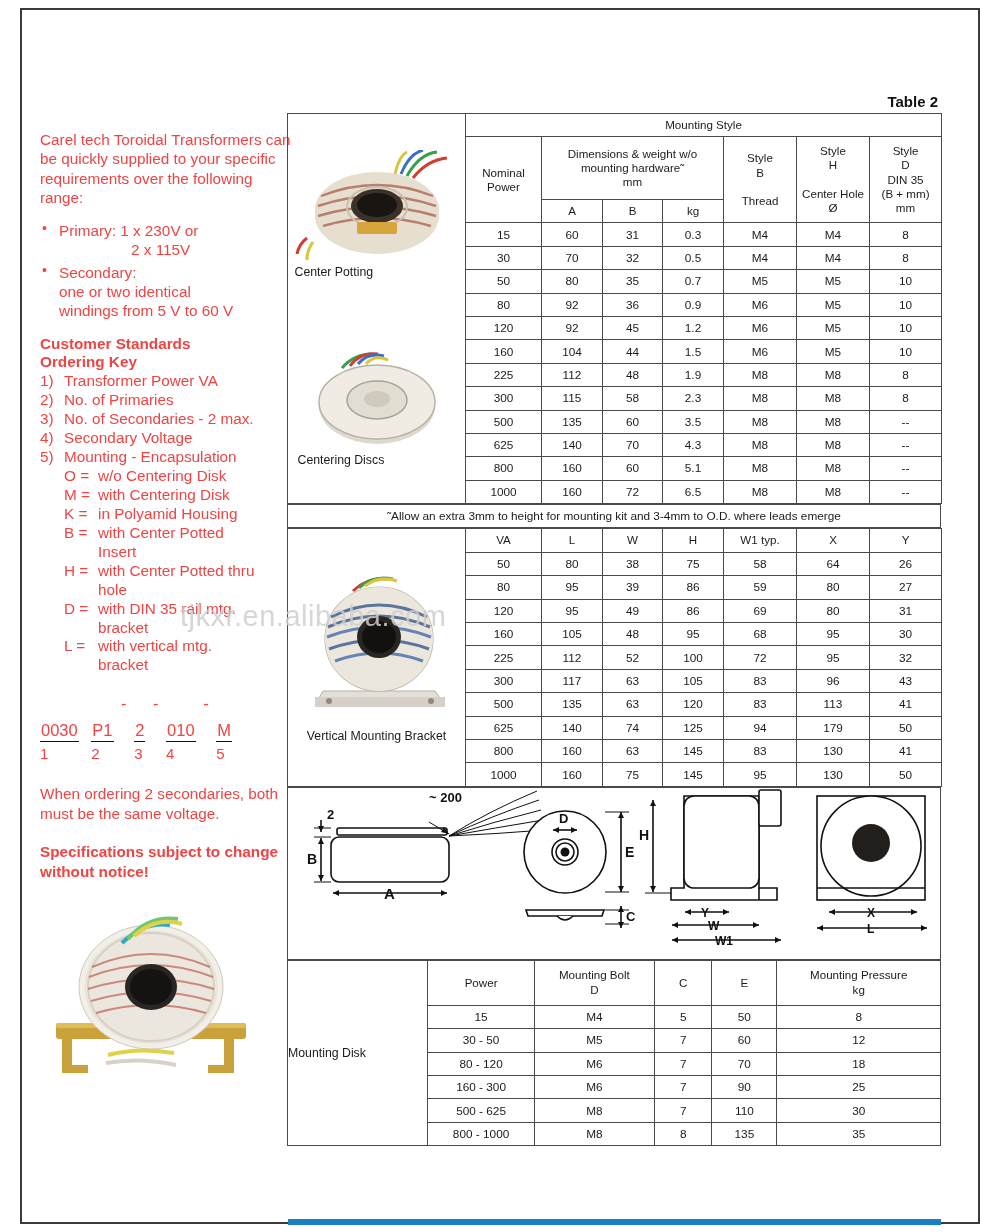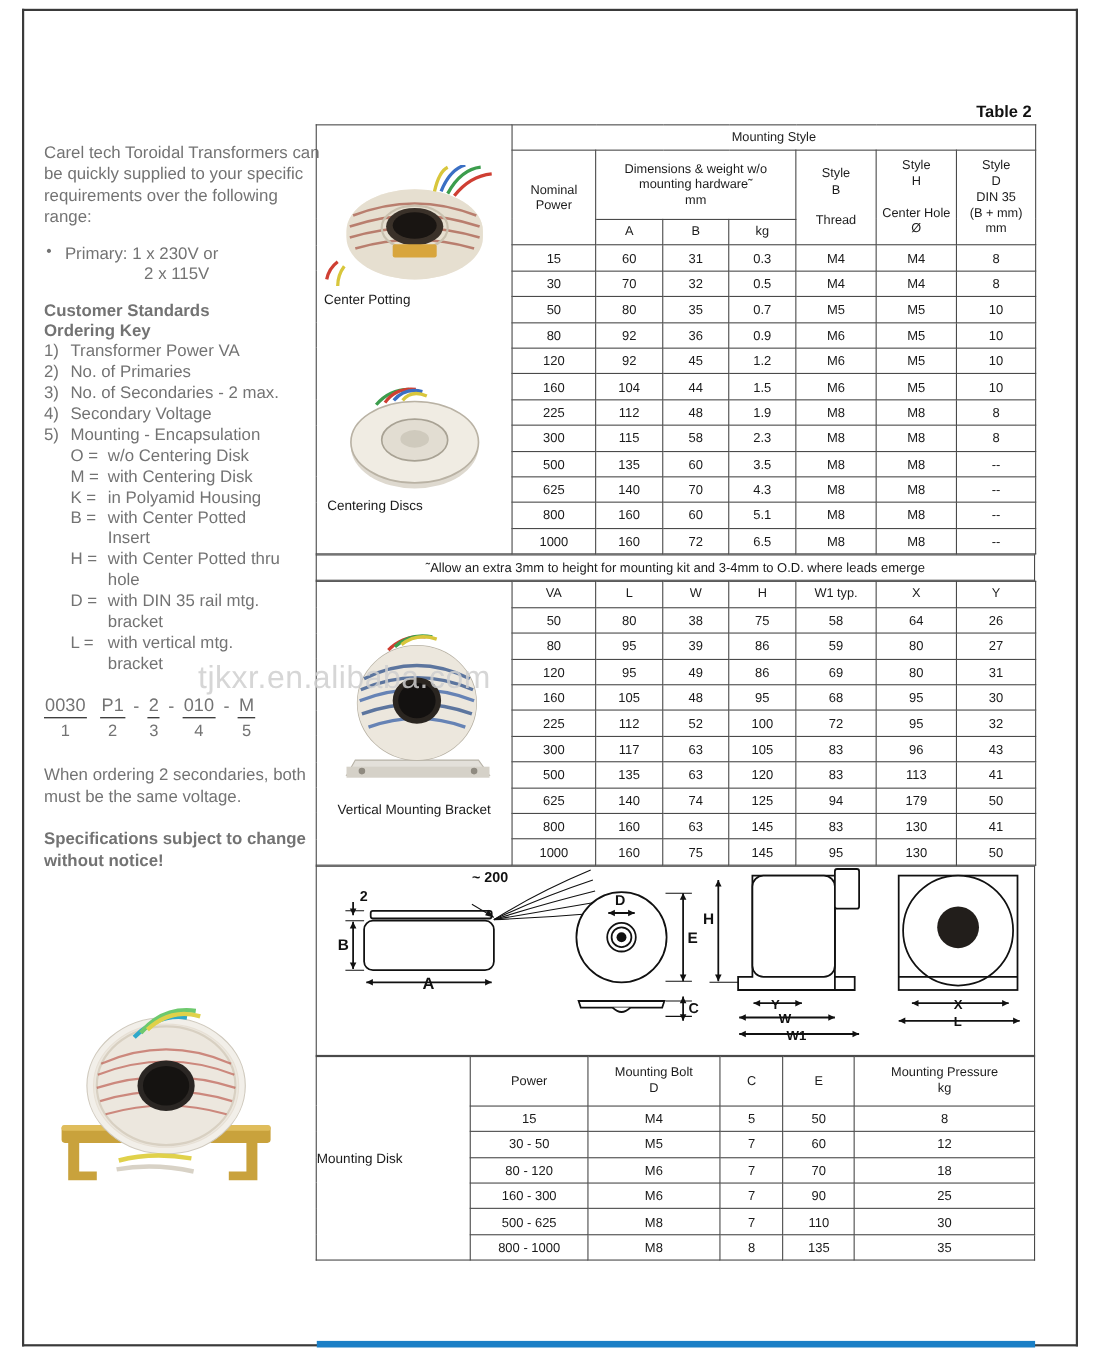--- a/index.html
+++ b/index.html
@@ -45,21 +45,21 @@
 
   
   #table2-caption {
     position:absolute; right:62px; top:93px;
     font-size:15px; font-weight:bold; color:#111;
   }
 
   
   #left-col {
     position:absolute; left:40px; top:130px; width:252px;
-    font-size:15.3px; line-height:1.27; color:#737373;
+    font-size:15.3px; line-height:1.27; color:#ef4444;
   }
   #left-col p { margin:0; }
   .intro { margin-bottom:13px !important; }
   .bullets { margin:0; padding:0; list-style:none; }
   .bullets li { position:relative; padding-left:19px; margin-bottom:3px; }
   .bullets li:before {
     content:"\2022"; position:absolute; left:2px; top:-1px; font-size:14px;
   }
   .indent-2 { display:block; padding-left:72px; }
   .sub-line { display:block; padding-left:0px; }
@@ -67,21 +67,21 @@
   .okey { margin:0; padding:0; list-style:none; line-height:1.24; }
   .okey li { position:relative; padding-left:24px; }
   .okey li .num { position:absolute; left:0; top:0; }
   .encaps { margin:0; padding:0 0 0 24px; list-style:none; line-height:1.24; }
   .encaps li { position:relative; padding-left:34px; }
   .encaps li .code { position:absolute; left:0; top:0; }
   .encaps li .cont { display:block; padding-left:0; }
 
   
   #order-code { margin-top:17px; font-size:16.5px; }
-  #order-code .seg { display:inline-block; text-align:center; }
+  #order-code .seg { display:inline-block; text-align:left;margin-top:28px; }
   #order-code .top { border-bottom:1.6px solid #111; padding:0 1px; display:block; }
   #order-code .idx { display:block; font-size:15px; margin-top:2px; }
   #order-code .dash { display:inline-block; padding:0 3px; vertical-align:top; margin-top:1px;}
   .note-order { margin-top:20px !important; line-height:1.28; }
   .note-bold { font-weight:bold; margin-top:19px !important; line-height:1.28; }
 
   
   #photo-din { position:absolute; left:48px; top:905px; width:215px; height:205px; }
 
   
@@ -127,20 +127,25 @@
 
   <div id="left-col">
 
     <p class="intro">Carel tech Toroidal Transformers can be quickly supplied to your specific requirements over the following range:</p>
 
     <ul class="bullets">
       <li>
         <span>Primary:</span>
         <span>1 x 230V or</span>
         <span class="indent-2">2 x 115V</span>
+      </li>
+      <li>
+        <span>Secondary:</span>
+        <span class="sub-line">one or two identical</span>
+        <span class="sub-line">windings from 5 V to 60 V</span>
       </li>
     </ul>
 
     <p class="sec-head">Customer Standards</p>
     <p class="sec-head" style="margin-top:0 !important;">Ordering Key</p>
 
     <ul class="okey">
       <li><span class="num">1)</span><span>Transformer Power VA</span></li>
       <li><span class="num">2)</span><span>No. of Primaries</span></li>
       <li><span class="num">3)</span><span>No. of Secondaries - 2 max.</span></li>

